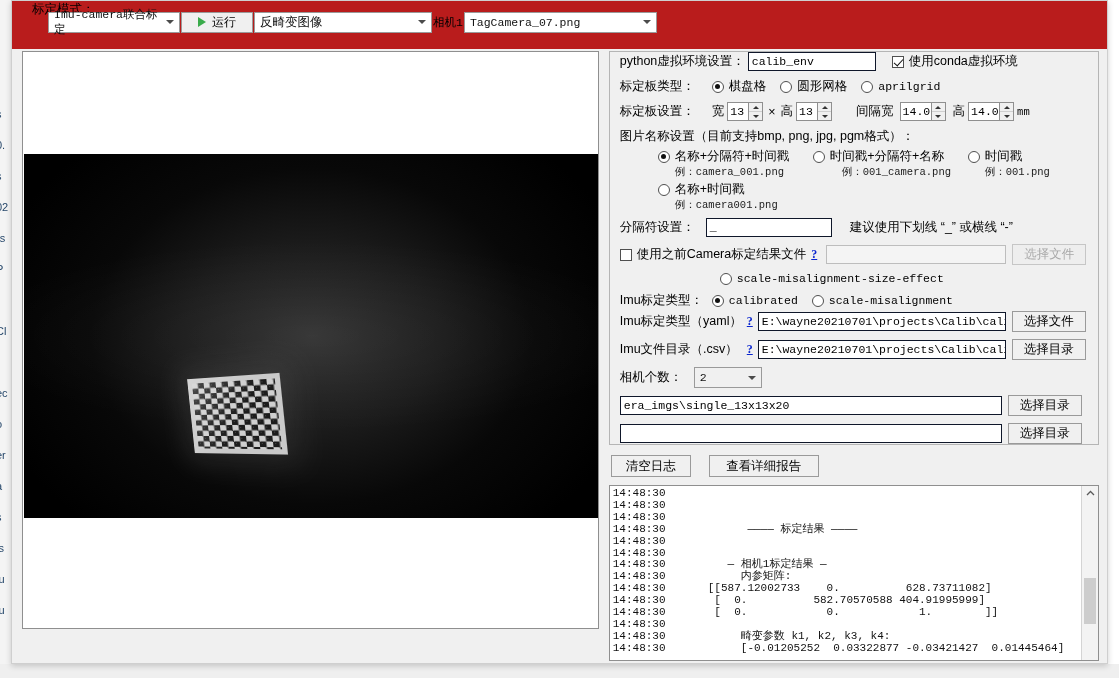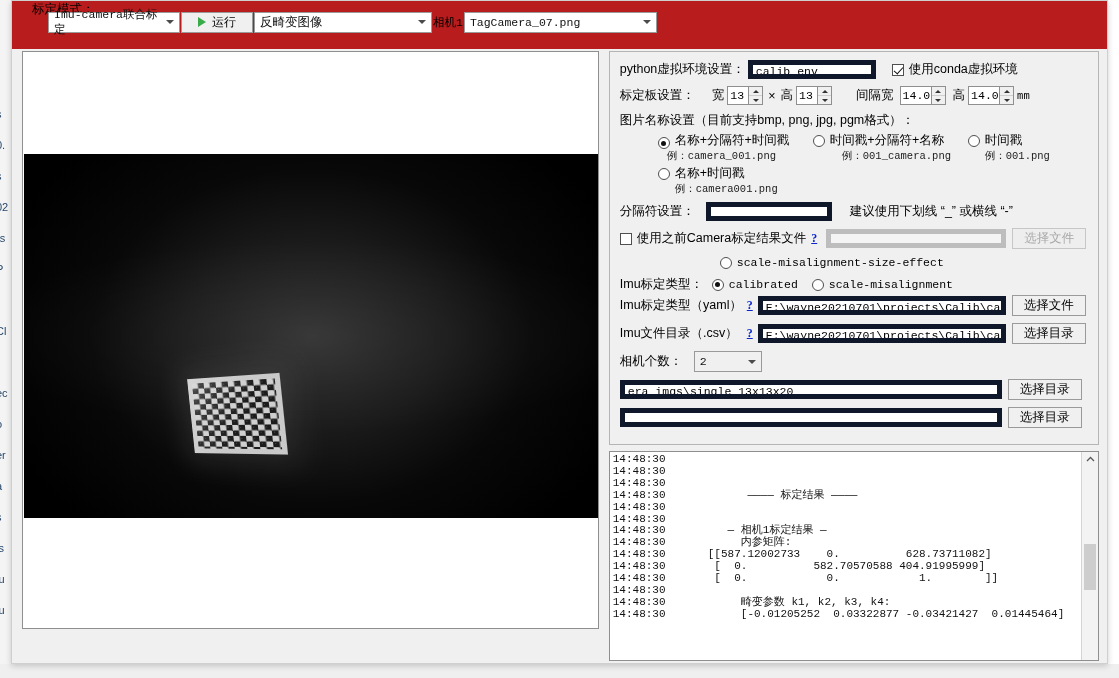--- a/index.html
+++ b/index.html
@@ -121,29 +121,29 @@
     background-size:13px 11px;
     background-position:0 0, 6.5px 5.5px;
     background-color:#cfcfcf;
   }
   #board-sheen{position:absolute;inset:0;background:linear-gradient(120deg,rgba(255,255,255,.22),rgba(255,255,255,0) 55%);}
 
   
   #right-col{width:493px;display:flex;flex-direction:column;gap:6px;padding-top:2px;}
   #settings-group{
     border:1px solid #b5b5b5;background:#f0f0f0;box-sizing:border-box;
-    padding:8px 8px 8px 10px;height:394px;position:relative;
+    padding:0 8px 8px 10px;height:394px;position:relative;
   }
   .row{display:flex;align-items:center;margin-bottom:7px;}
   .lbl{font-size:12.5px;color:#000;white-space:nowrap;}
   .lbl.mono{font-family:"Liberation Mono", monospace;font-size:11.5px;}
   .txt{
-    background:#fff;border:5px solid #0f172a;height:19px;box-sizing:border-box;
+    background:#fff;border:1px solid #0f172a;height:19px;box-sizing:border-box;
     font-family:"Liberation Mono", monospace;font-size:11.5px;color:#000;
-    padding:0 3px;display:flex;overflow:hidden;white-space:nowrap;
+    padding:0 3px;display:flex;align-items:center;overflow:hidden;white-space:nowrap;
   }
   .txt.disabled{background:#f4f4f4;border-color:#bdbdbd;color:#9b9b9b;}
   .chk{width:12px;height:12px;border:1px solid #4f4f4f;background:#fff;
     display:inline-block;position:relative;box-sizing:border-box;margin-right:5px;flex:0 0 auto;}
   .chk.on:after{
     content:"";position:absolute;left:3px;top:0px;width:4px;height:8px;
     border:solid #111;border-width:0 1.6px 1.6px 0;transform:rotate(42deg);
   }
   .radio{width:12px;height:12px;border:1px solid #4f4f4f;border-radius:50%;
     background:#fff;display:inline-block;position:relative;box-sizing:border-box;
@@ -275,20 +275,35 @@
           <span class="lbl" style="width:128px">python虚拟环境设置：</span>
           <div class="txt" style="width:128px">
             <span>calib_env</span>
           </div>
           <span style="display:flex;align-items:center;margin-left:16px">
             <i class="chk on"></i>
             <span class="lbl">使用conda虚拟环境</span>
           </span>
         </div>
 
+        <div class="row">
+          <span class="lbl" style="width:92px">标定板类型：</span>
+          <span class="radio-item">
+            <i class="radio on"></i>
+            <span class="lbl">棋盘格</span>
+          </span>
+          <span class="radio-item">
+            <i class="radio"></i>
+            <span class="lbl">圆形网格</span>
+          </span>
+          <span class="radio-item">
+            <i class="radio"></i>
+            <span class="lbl mono">aprilgrid</span>
+          </span>
+        </div>
 
         <div class="row">
           <span class="lbl" style="width:92px">标定板设置：</span>
           <span class="lbl" style="margin-right:3px">宽</span>
           <div class="spin" style="width:36px">
             <span class="v" style="flex:1">13</span>
             <span class="btns">
               <span>
                   <i class="arrU"></i>
                 </span>
@@ -336,25 +351,25 @@
           </div>
           <span class="lbl mono" style="margin-left:3px;font-size:10.5px">mm</span>
         </div>
 
         <div class="row" style="margin-bottom:3px">
           <span class="lbl">图片名称设置（目前支持bmp, png, jpg, pgm格式）：</span>
         </div>
 
         <div style="display:flex;margin-left:38px;margin-bottom:2px">
           <div style="width:155px">
-            <div style="display:flex;align-items:flex-end">
+            <div style="display:flex;align-items:center">
               <i class="radio on"></i>
               <span class="lbl">名称+分隔符+时间戳</span>
             </div>
-            <div class="ex" style="margin-left:9px">例：camera_001.png</div>
+            <div class="ex" style="margin-left:17px">例：camera_001.png</div>
           </div>
           <div style="width:155px">
             <div style="display:flex;align-items:center">
               <i class="radio"></i>
               <span class="lbl">时间戳+分隔符+名称</span>
             </div>
             <div class="ex" style="margin-left:29px">例：001_camera.png</div>
           </div>
           <div style="width:110px">
             <div style="display:flex;align-items:center">
@@ -458,20 +473,28 @@
         <div class="row" style="margin-bottom:0">
           <div class="txt" style="width:382px">
             <span></span>
           </div>
           <div class="pickbtn" style="margin-left:6px">
             <span>选择目录</span>
           </div>
         </div>
       </div>
 
+      <div id="log-buttons">
+        <div class="pickbtn">
+          <span>清空日志</span>
+        </div>
+        <div class="pickbtn" style="min-width:110px">
+          <span>查看详细报告</span>
+        </div>
+      </div>
 
       <div id="log-box">
         <div id="log-lines"><div class="logline"><span class="ts">14:48:30</span><span></span></div><div class="logline"><span class="ts">14:48:30</span><span></span></div><div class="logline"><span class="ts">14:48:30</span><span></span></div><div class="logline"><span class="ts">14:48:30</span><span>           ———— 标定结果 ————</span></div><div class="logline"><span class="ts">14:48:30</span><span></span></div><div class="logline"><span class="ts">14:48:30</span><span></span></div><div class="logline"><span class="ts">14:48:30</span><span>        — 相机1标定结果 —</span></div><div class="logline"><span class="ts">14:48:30</span><span>          内参矩阵:</span></div><div class="logline"><span class="ts">14:48:30</span><span>     [[587.12002733    0.          628.73711082]</span></div><div class="logline"><span class="ts">14:48:30</span><span>      [  0.          582.70570588 404.91995999]</span></div><div class="logline"><span class="ts">14:48:30</span><span>      [  0.            0.            1.        ]]</span></div><div class="logline"><span class="ts">14:48:30</span><span></span></div><div class="logline"><span class="ts">14:48:30</span><span>          畸变参数 k1, k2, k3, k4:</span></div><div class="logline"><span class="ts">14:48:30</span><span>          [-0.01205252  0.03322877 -0.03421427  0.01445464]</span></div></div>
         <div id="log-scroll">
           <div class="sb up">
             <svg width="9" height="7" viewBox="0 0 9 7">
                 <polyline points="1,5 4.5,1.5 8,5" fill="none" stroke="#5a5a5a" stroke-width="1.3"></polyline>
               </svg>
           </div>
           <div class="thumb"></div>

